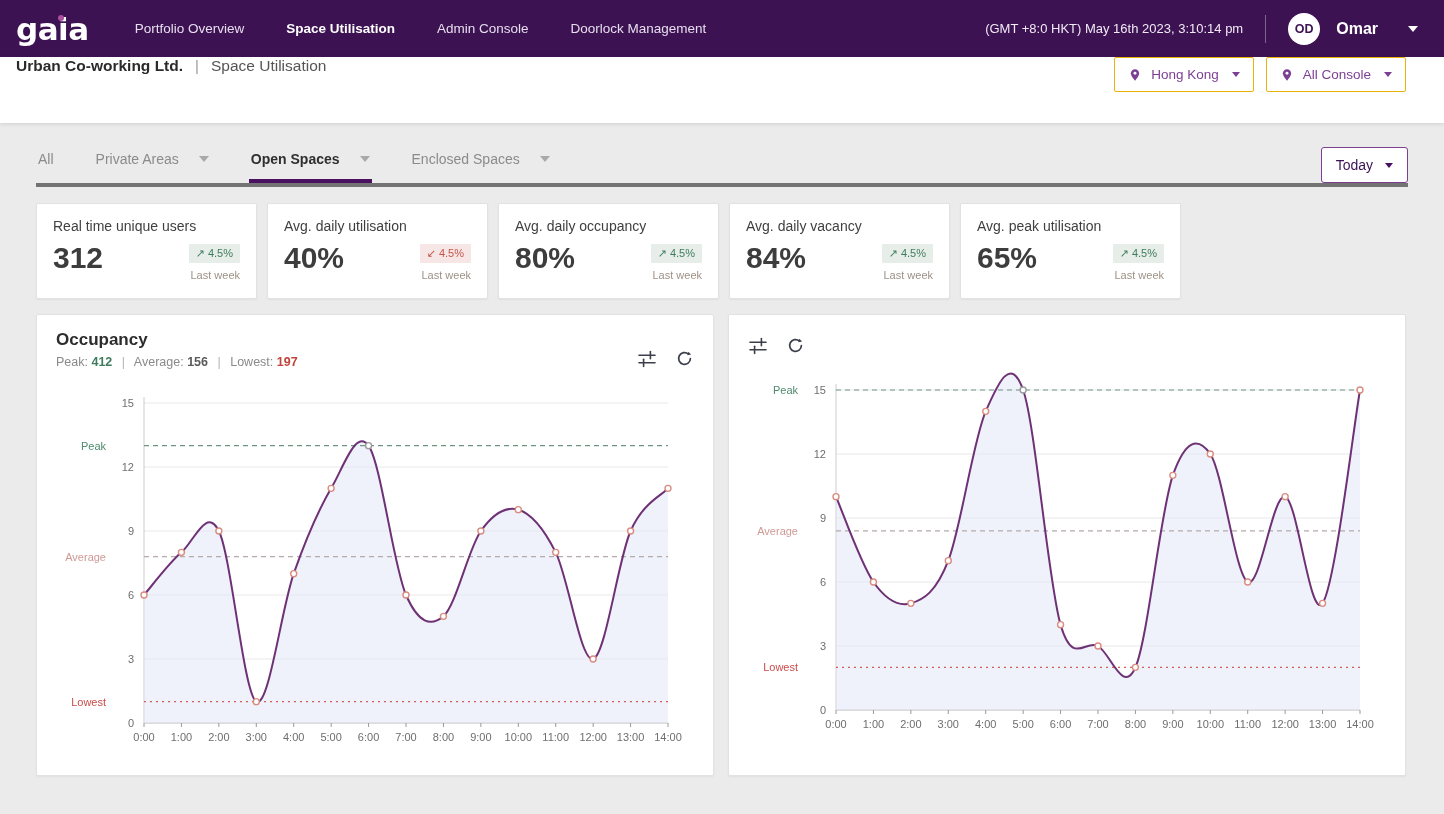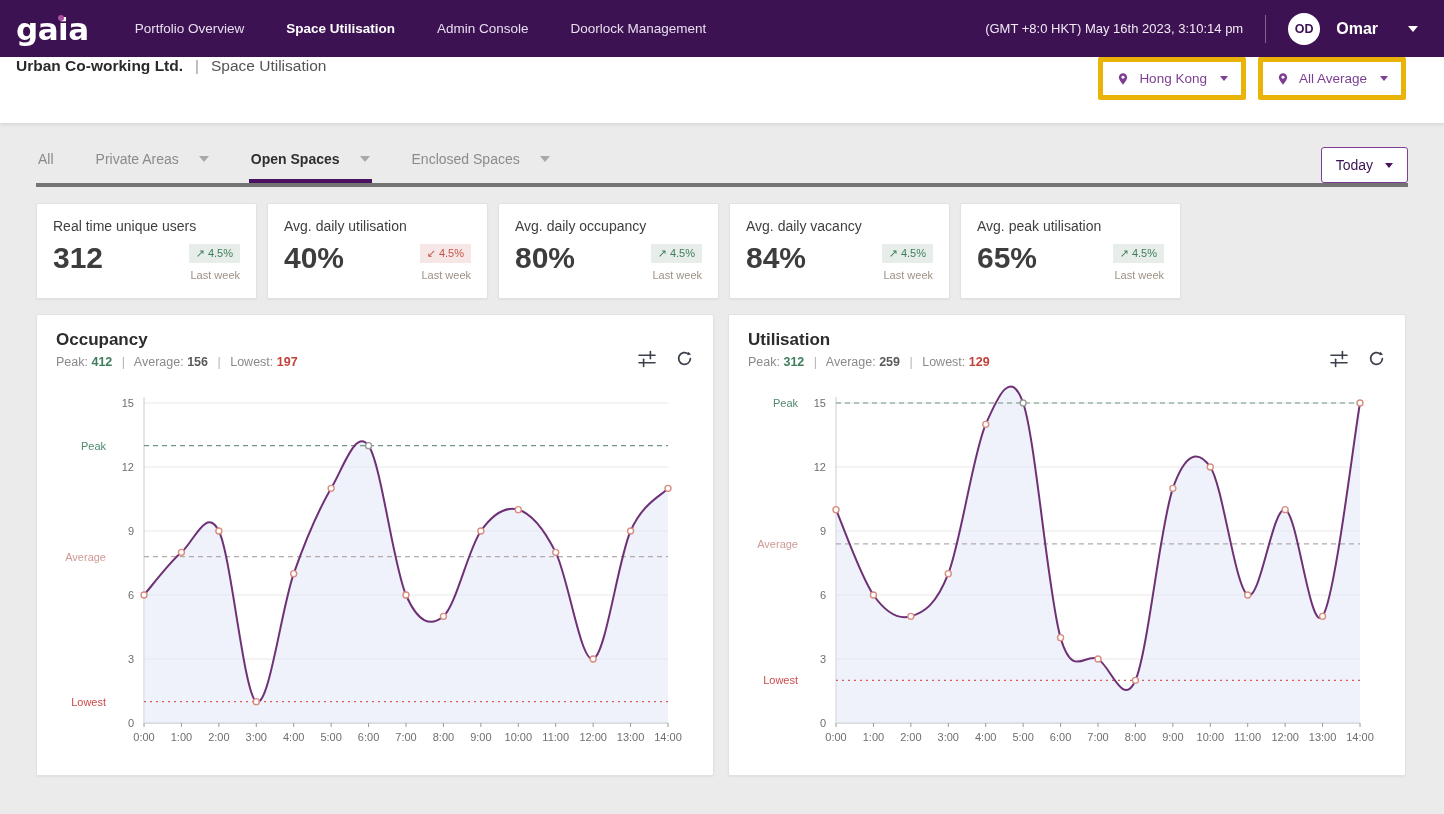--- a/index.html
+++ b/index.html
@@ -31,21 +31,21 @@
   .subheader {
     height: 66px; background: #fff; display: flex; align-items: flex-start;
     padding: 0 38px 0 16px; box-shadow: 0 1px 4px rgba(0,0,0,0.12); position: relative; z-index: 5;
   }
   .company { font-size: 15.5px; font-weight: bold; color: #2b2b2b; }
   .crumb-sep { color: #9a9a9a; margin: 0 12px; font-size: 15px; }
   .section-name { font-size: 15.5px; color: #555; }
   .subheader-right { margin-left: auto; display: flex; gap: 12px; }
   .pill-btn {
     display: flex; align-items: center; gap: 9px; background: #fff;
-    border: 5px solid #eab308; border-radius: 2px; padding: 9px 13px;
+    border: 1px solid #eab308; border-radius: 2px; padding: 9px 13px;
     color: #7c3f94; font-size: 13.5px; cursor: pointer; font-family: inherit;
   }
   .pill-btn .caret { color: #7c3f94; margin-left: 4px; }
   
   .content { padding: 0 36px; }
   .tabsbar { display: flex; align-items: flex-end; height: 48px; margin-top: 16px; border-bottom: 4px solid #737373; }
   .tab { display: flex; align-items: center; height: 100%; padding: 0 2px; margin-right: 38px; font-size: 14px; color: #8b8b8b; cursor: pointer; border-bottom: 4px solid transparent; }
   .tab.active { color: #2f2f2f; font-weight: bold; border-bottom-color: #4b1161; }
   .tab .caret { color: #a9a9a9; margin-left: 20px; border-left-width: 5px; border-right-width: 5px; border-top-width: 6px; }
   .today-btn { margin-left: auto; display: flex; align-items: center; background: #fff; border: 1px solid #7c3f94; border-radius: 3px; padding: 9px 14px; font-size: 14px; color: #3d1253; cursor: pointer; font-family: inherit; }
@@ -116,21 +116,21 @@
       <span>Hong Kong</span>
       <span class="caret"></span>
     </button>
     <button class="pill-btn">
       <span class="icon-btn">
         <svg viewBox="0 0 16 16" width="14" height="14">
             <path d="M8 1.3C5.4 1.3 3.3 3.4 3.3 6c0 3.4 4.7 8.5 4.7 8.5S12.7 9.4 12.7 6C12.7 3.4 10.6 1.3 8 1.3z" fill="#7c3f94"></path>
             <circle cx="8" cy="5.9" r="1.7" fill="#fff"></circle>
           </svg>
       </span>
-      <span>All Average</span>
+      <span>All Console</span>
       <span class="caret"></span>
     </button>
   </div>
 </div>
 
 <div class="content">
 
   <div class="tabsbar">
     <span class="tab">
       <span>All</span>
@@ -305,33 +305,20 @@
           <circle cx="462.2857142857143" cy="138.66666666666669" r="3" fill="#fff" stroke="#d98c80" stroke-width="1.4"></circle>
           <circle cx="499.7142857142857" cy="181.33333333333334" r="3" fill="#fff" stroke="#d98c80" stroke-width="1.4"></circle>
           <circle cx="537.1428571428571" cy="288" r="3" fill="#fff" stroke="#d98c80" stroke-width="1.4"></circle>
           <circle cx="574.5714285714286" cy="160" r="3" fill="#fff" stroke="#d98c80" stroke-width="1.4"></circle>
           <circle cx="612" cy="117.33333333333334" r="3" fill="#fff" stroke="#d98c80" stroke-width="1.4"></circle>
         </svg>
     </div>
 
     <div class="chart-card">
       <div class="chart-head">
-        <div>
-          <div class="chart-title">Utilisation</div>
-          <div class="chart-stats">
-            <span>Peak:</span>
-            <span class="stat-val green">312</span>
-            <span class="stat-sep">|</span>
-            <span>Average:</span>
-            <span class="stat-val gray">259</span>
-            <span class="stat-sep">|</span>
-            <span>Lowest:</span>
-            <span class="stat-val red">129</span>
-          </div>
-        </div>
         <div class="chart-icons">
           <span class="icon-btn">
             <svg viewBox="0 0 20 20" width="20" height="20" fill="none" stroke="currentColor" stroke-width="1.6" stroke-linecap="round">
                 <line x1="2" y1="6.2" x2="18" y2="6.2"></line>
                 <line x1="13.4" y1="2.6" x2="13.4" y2="9.8"></line>
                 <line x1="2" y1="13.8" x2="18" y2="13.8"></line>
                 <line x1="6.6" y1="10.2" x2="6.6" y2="17.4"></line>
               </svg>
           </span>
           <span class="icon-btn">

